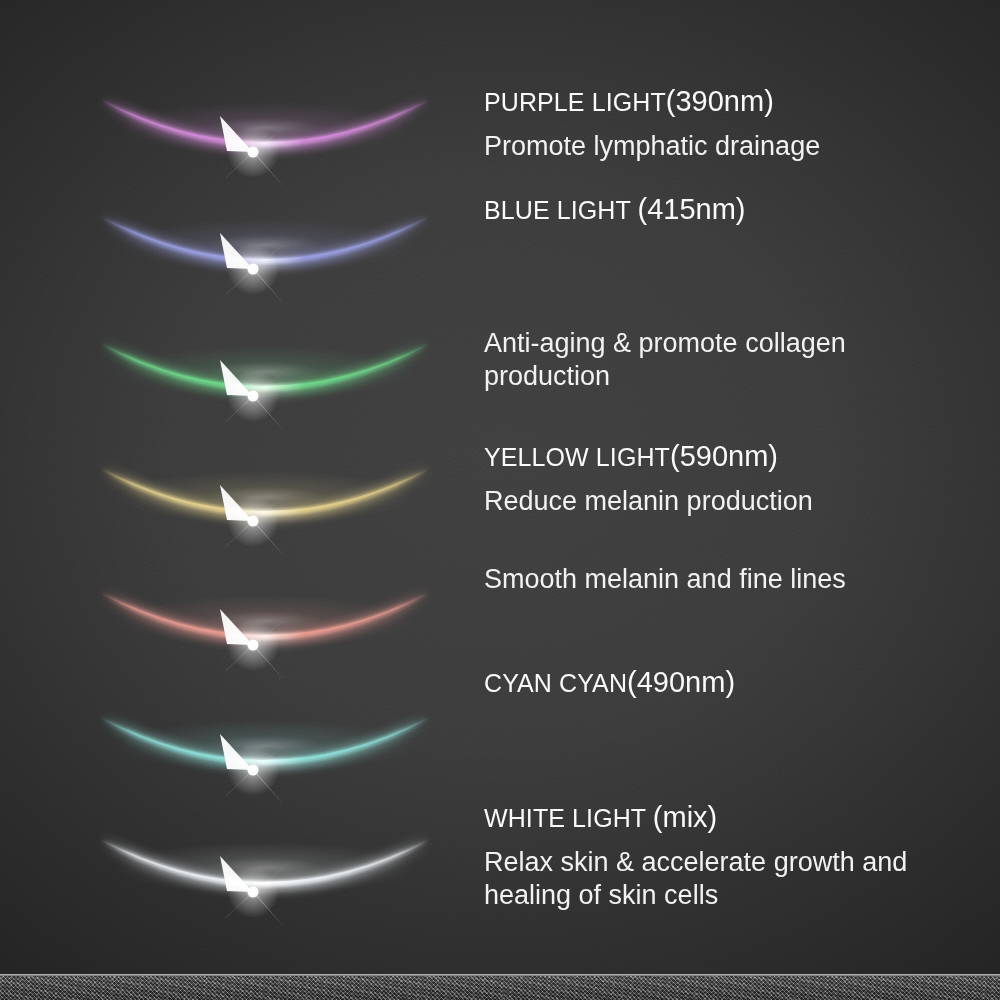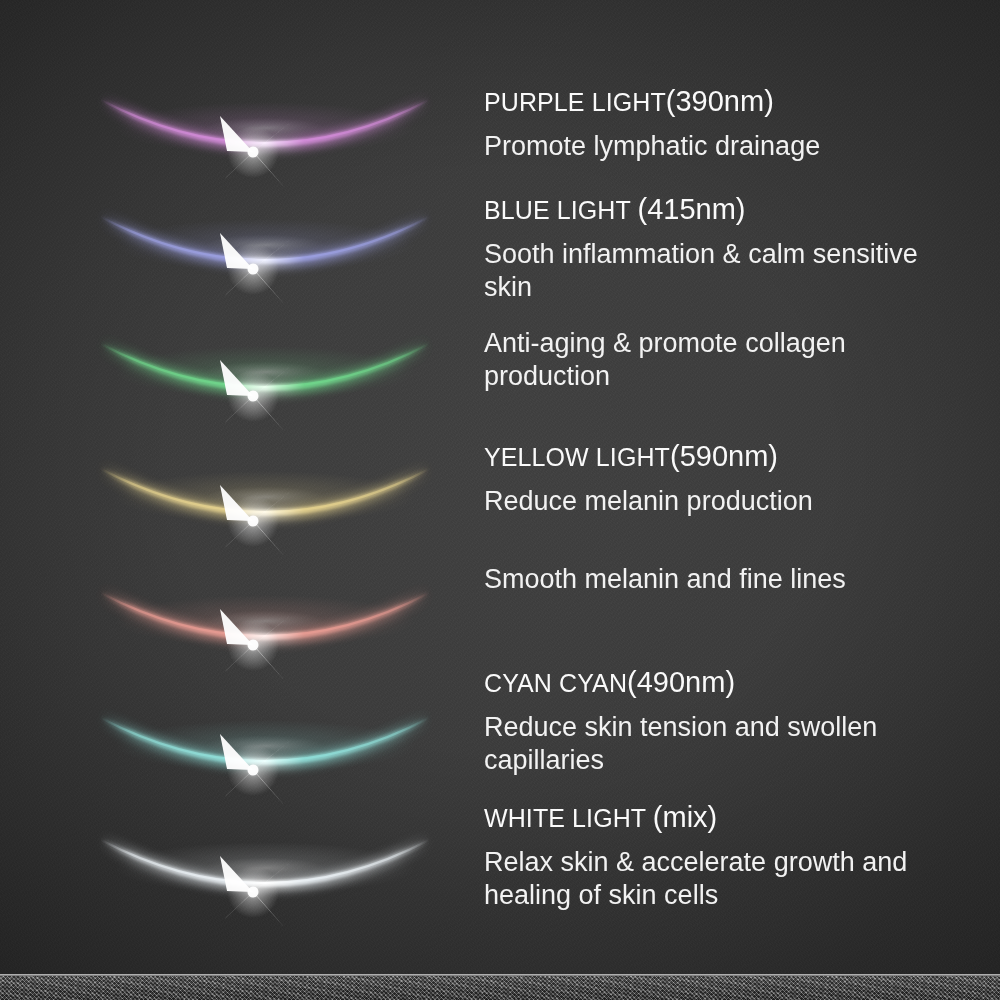--- a/index.html
+++ b/index.html
@@ -247,21 +247,20 @@
               <path d="M48,48 L15,12 L22,47 Z" opacity="0.95"></path>
               <path d="M48,48 L86,18 L52,45 Z" opacity="0.95"></path>
               <path d="M48,48 L80,84 L52,52 Z" opacity="0.95"></path>
               <path d="M48,48 L12,82 L44,52 Z" opacity="0.95"></path>
             </g>
             <circle cx="48" cy="48" r="5.5" fill="#ffffff" opacity="0.95"></circle>
           </svg>
         </div>
         <div class="textblock" style="top: 194px;">
           <div class="head"><span>BLUE LIGHT </span><span class="nm">(415nm)</span></div>
-          <div class="desc">Sooth inflammation &amp; calm sensitive skin</div>
         </div>
       </div>
       <div class="row" style="top: 0px;">
         <div class="streak" style="top: 326px;">
           <svg viewBox="0 0 340 110" xmlns="http://www.w3.org/2000/svg">
             <defs>
               <linearGradient id="g2" x1="0" y1="0" x2="1" y2="0">
                 <stop offset="0%" stop-color="#6fd48a" stop-opacity="0"></stop>
                 <stop offset="10%" stop-color="#6fd48a" stop-opacity="0.55"></stop>
                 <stop offset="38%" stop-color="#6fd48a" stop-opacity="0.95"></stop>
@@ -477,21 +476,20 @@
               <path d="M48,48 L15,12 L22,47 Z" opacity="0.95"></path>
               <path d="M48,48 L86,18 L52,45 Z" opacity="0.95"></path>
               <path d="M48,48 L80,84 L52,52 Z" opacity="0.95"></path>
               <path d="M48,48 L12,82 L44,52 Z" opacity="0.95"></path>
             </g>
             <circle cx="48" cy="48" r="5.5" fill="#ffffff" opacity="0.95"></circle>
           </svg>
         </div>
         <div class="textblock" style="top: 667px;">
           <div class="head"><span>CYAN CYAN</span><span class="nm">(490nm)</span></div>
-          <div class="desc">Reduce skin tension and swollen capillaries</div>
         </div>
       </div>
       <div class="row" style="top: 0px;">
         <div class="streak" style="top: 822px;">
           <svg viewBox="0 0 340 110" xmlns="http://www.w3.org/2000/svg">
             <defs>
               <linearGradient id="g6" x1="0" y1="0" x2="1" y2="0">
                 <stop offset="0%" stop-color="#e8eef2" stop-opacity="0"></stop>
                 <stop offset="10%" stop-color="#e8eef2" stop-opacity="0.55"></stop>
                 <stop offset="38%" stop-color="#e8eef2" stop-opacity="0.95"></stop>

